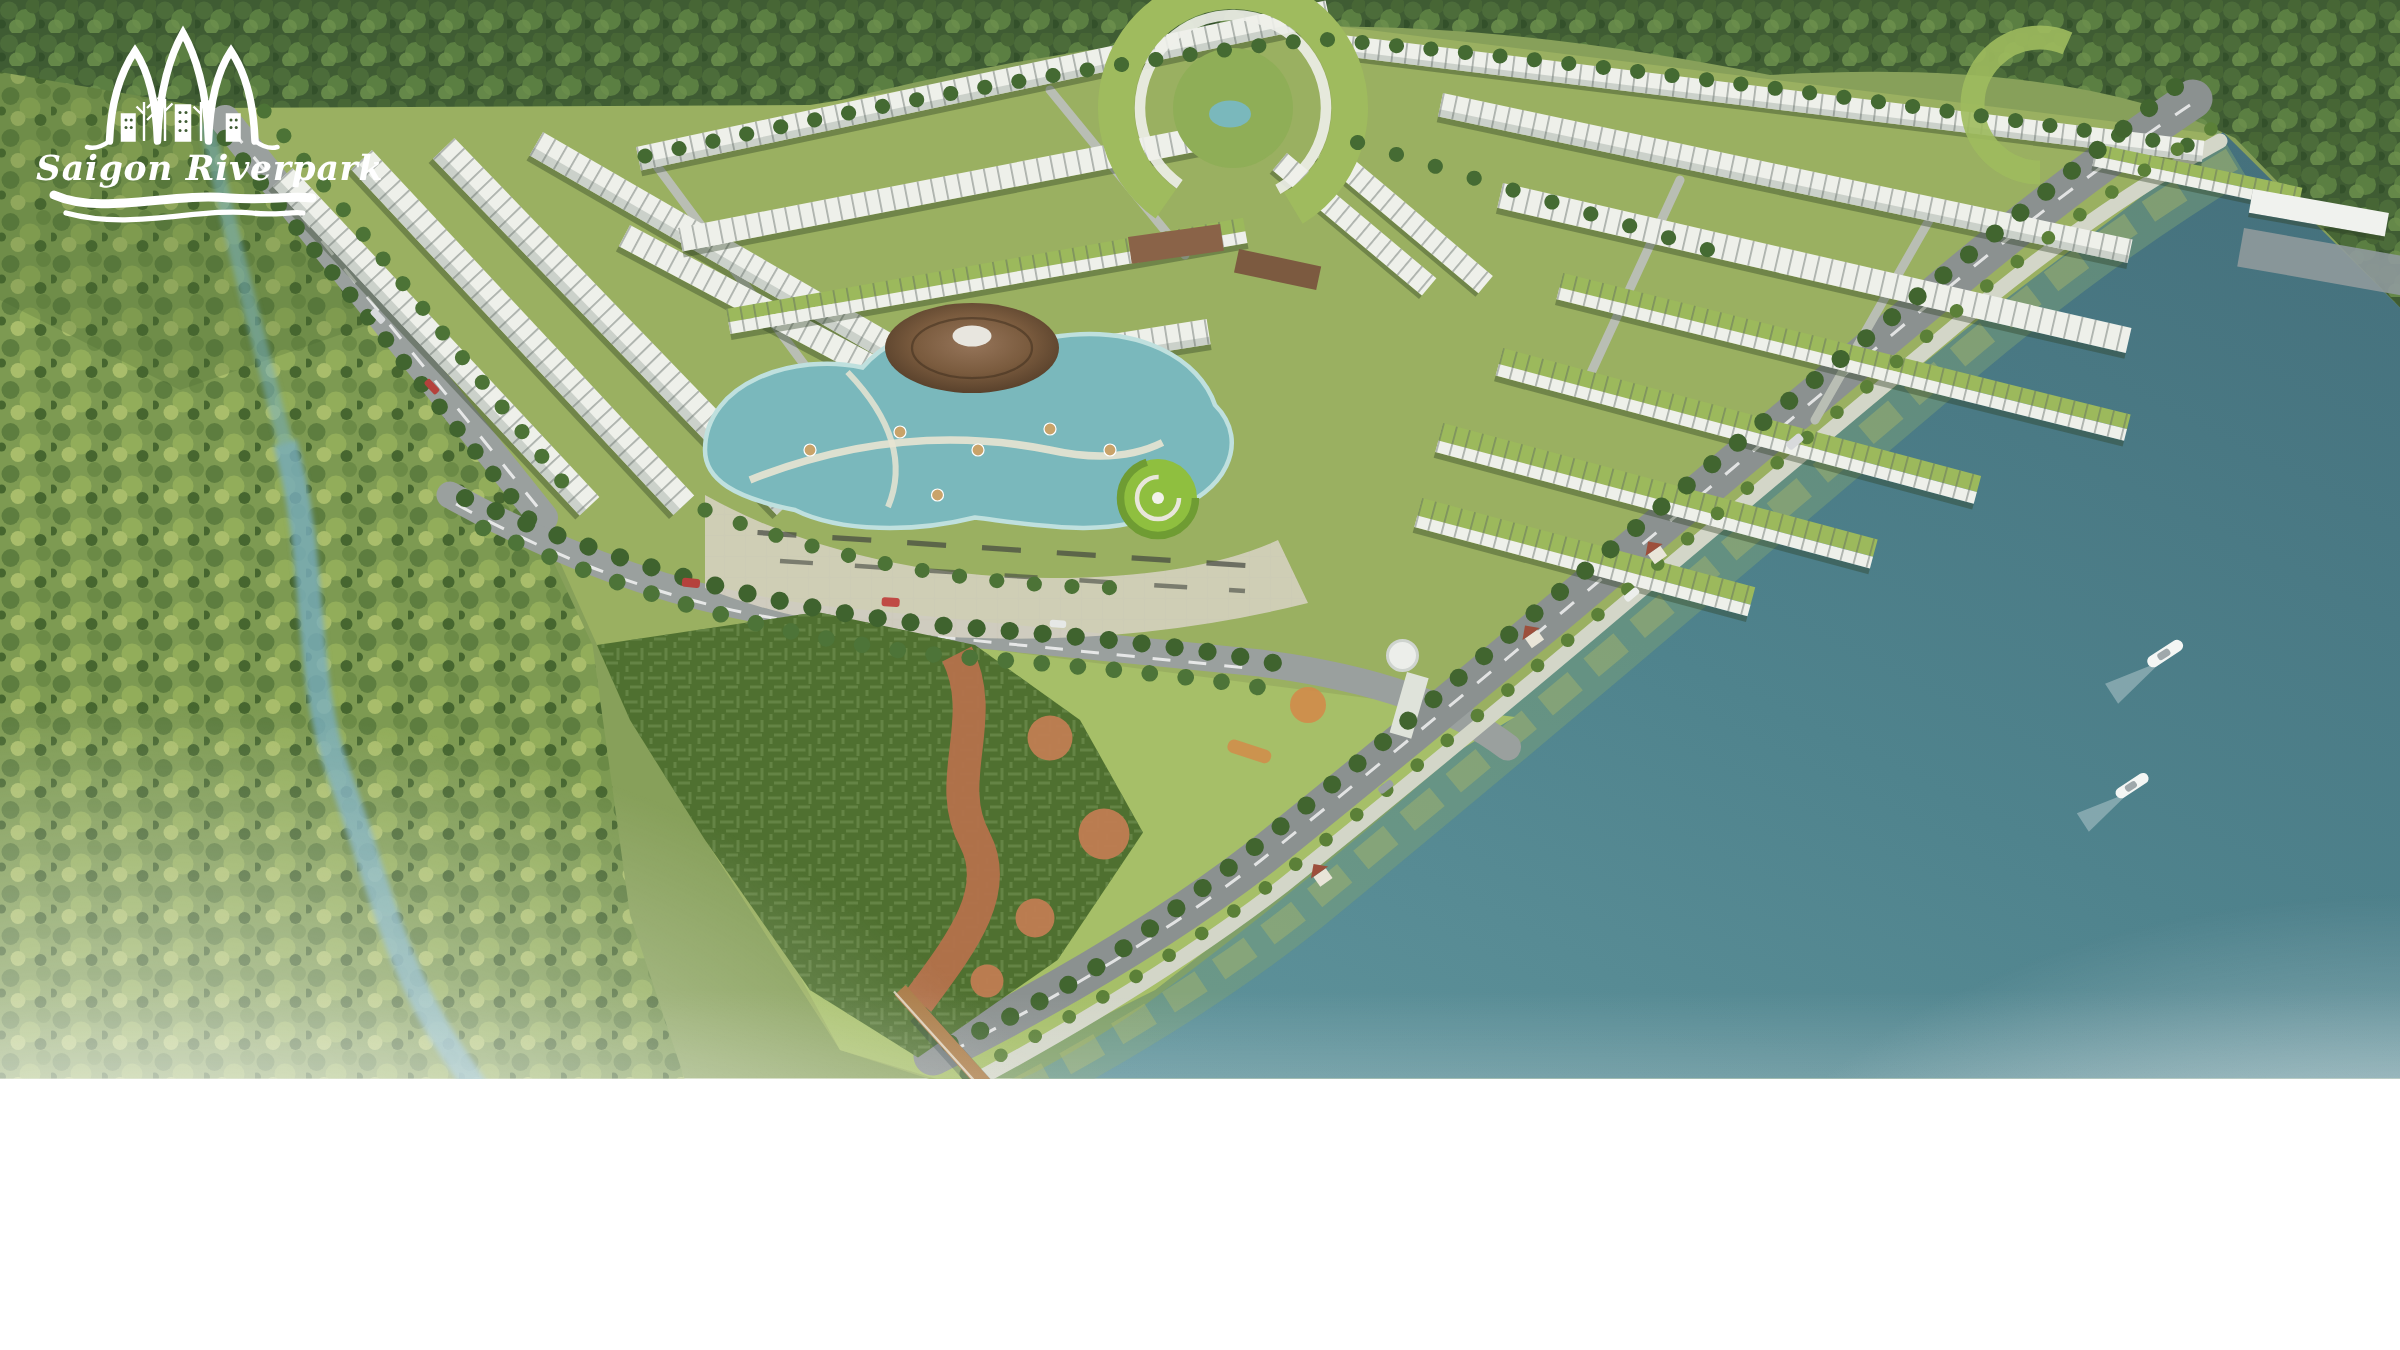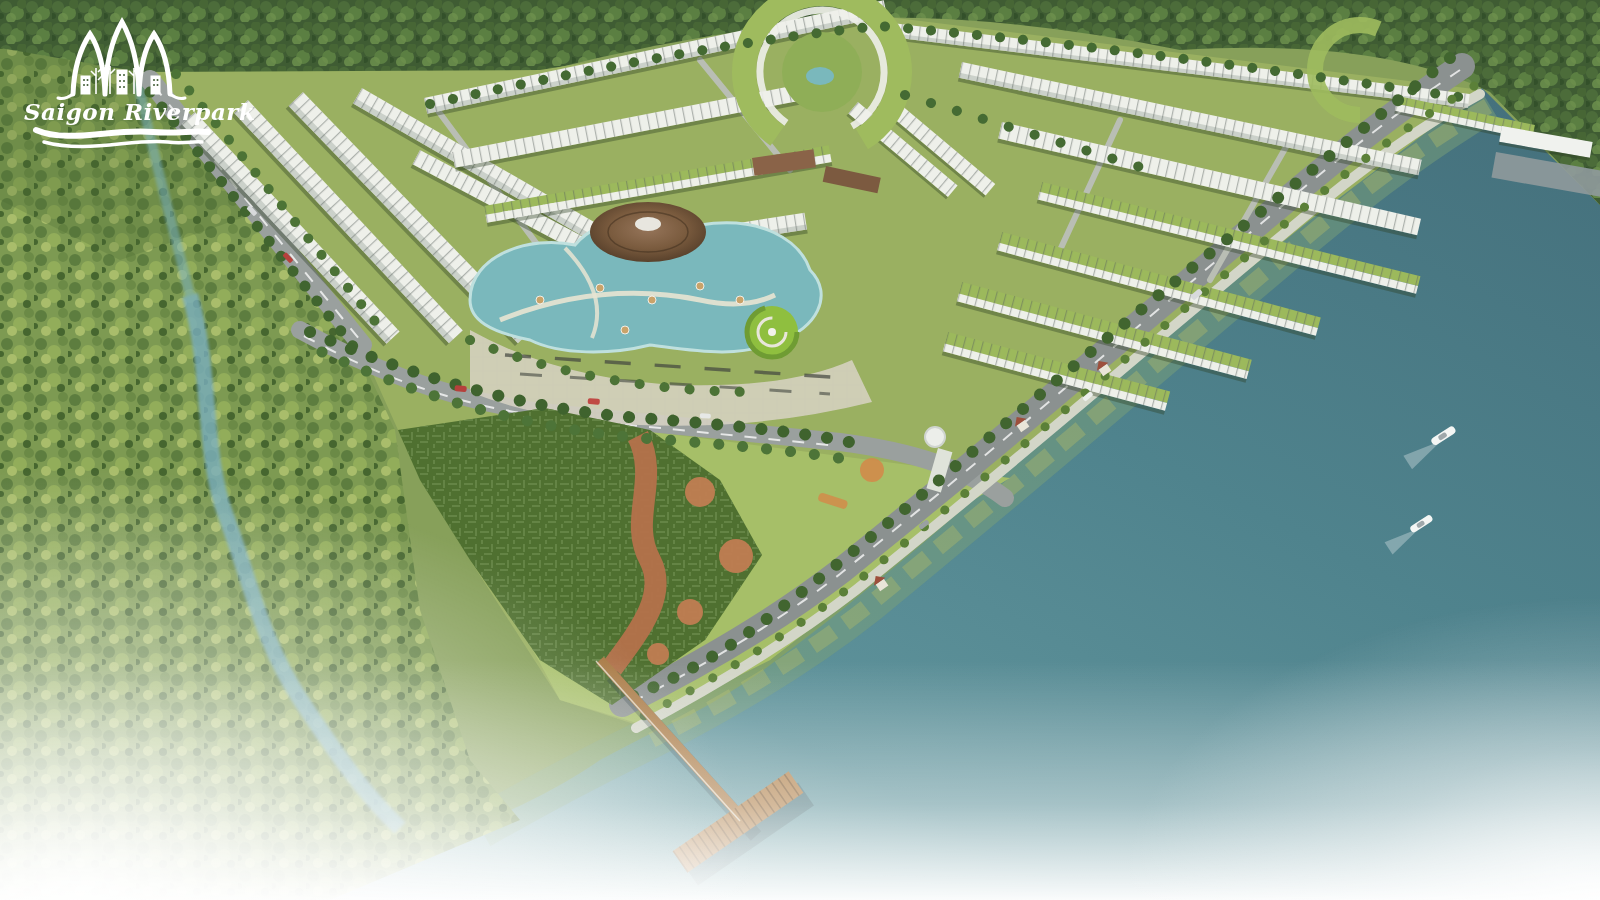--- a/index.html
+++ b/index.html
@@ -1,16 +1,16 @@
 <!DOCTYPE html>
 <html><head>
 <meta charset="utf-8">
 <style>
   html,body{margin:0;padding:0;background:#ffffff;}
-  #stage{position:relative;width:1600px;height:900px;overflow:hidden;font-family:"Liberation Sans",sans-serif;}
+  #stage{position:relative;width:1600px;height:719px;overflow:hidden;font-family:"Liberation Sans",sans-serif;}
   svg{position:absolute;left:0;top:0;display:block;}
   .rw{fill:#eef0ea;}
   .rg{fill:#9cb95c;}
   .rsh{fill:rgba(45,62,35,.38);}
   .fac{fill:rgba(148,158,150,.38);}
   .tl{fill:none;stroke-linecap:round;}
   .road{fill:none;stroke-linecap:round;}
   .dash{fill:none;stroke:#ffffff;stroke-width:2;stroke-dasharray:12 12;opacity:.75;}
   .logo-text{font-family:"DejaVu Serif","Liberation Serif",serif;font-style:italic;font-weight:bold;font-size:23px;fill:#ffffff;letter-spacing:.5px;}
   .lg{stroke:#ffffff;fill:none;stroke-linecap:round;}

